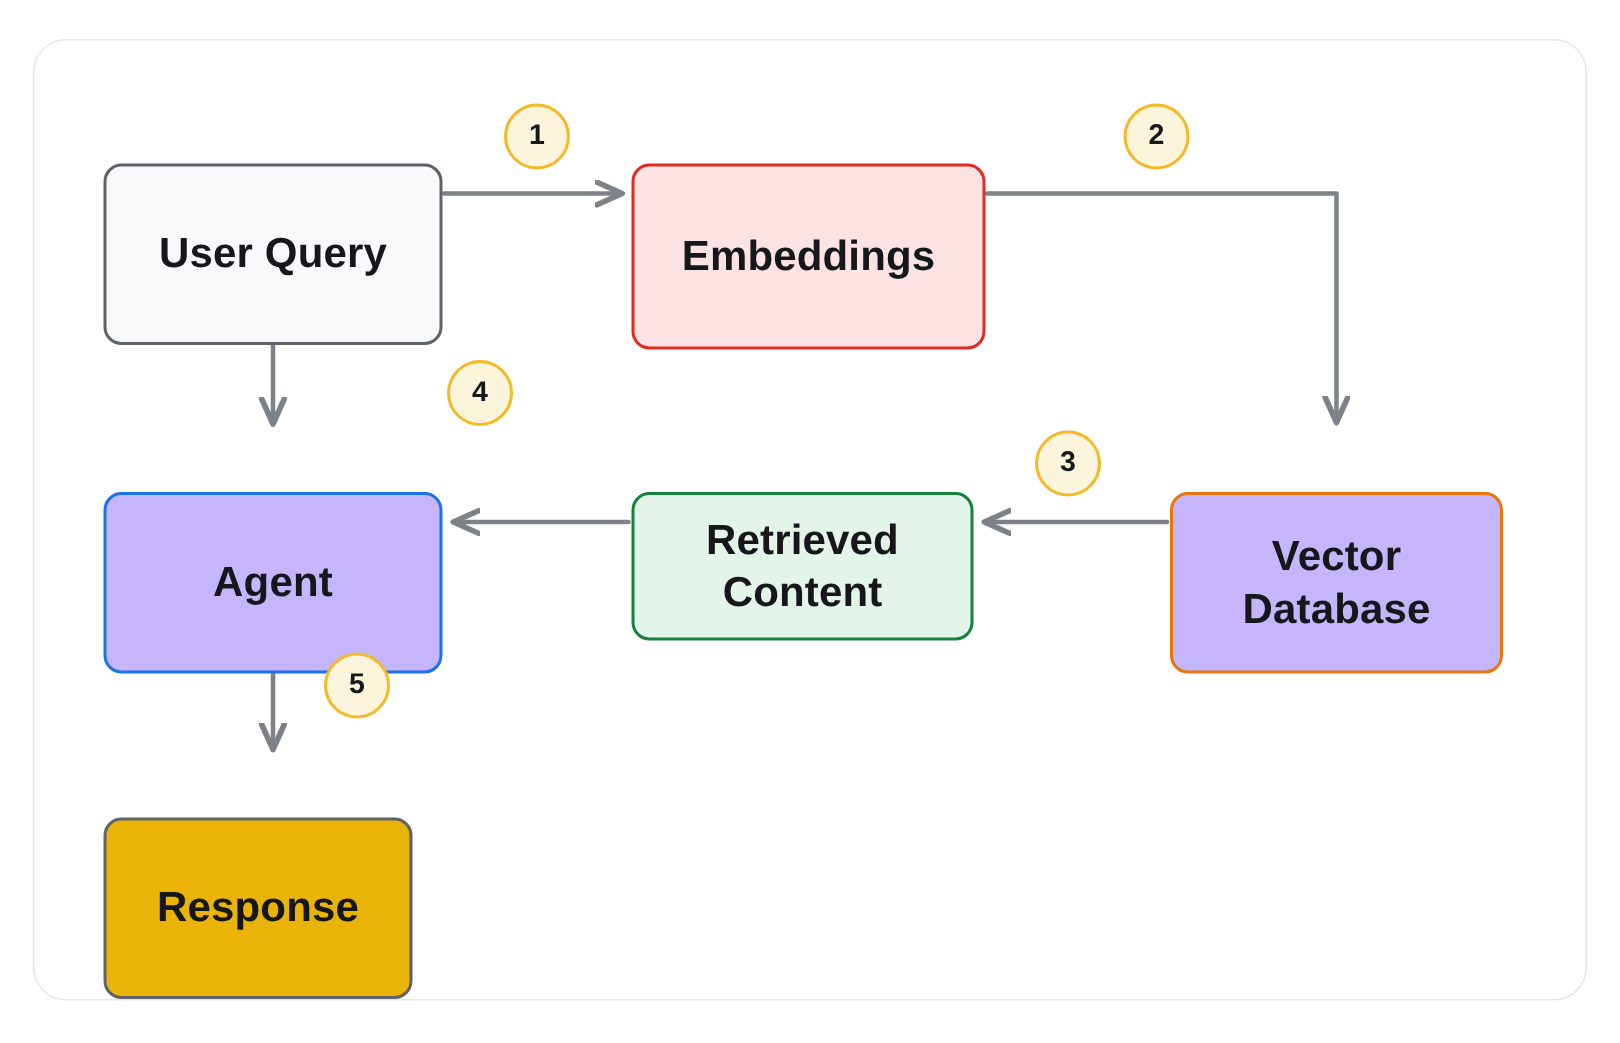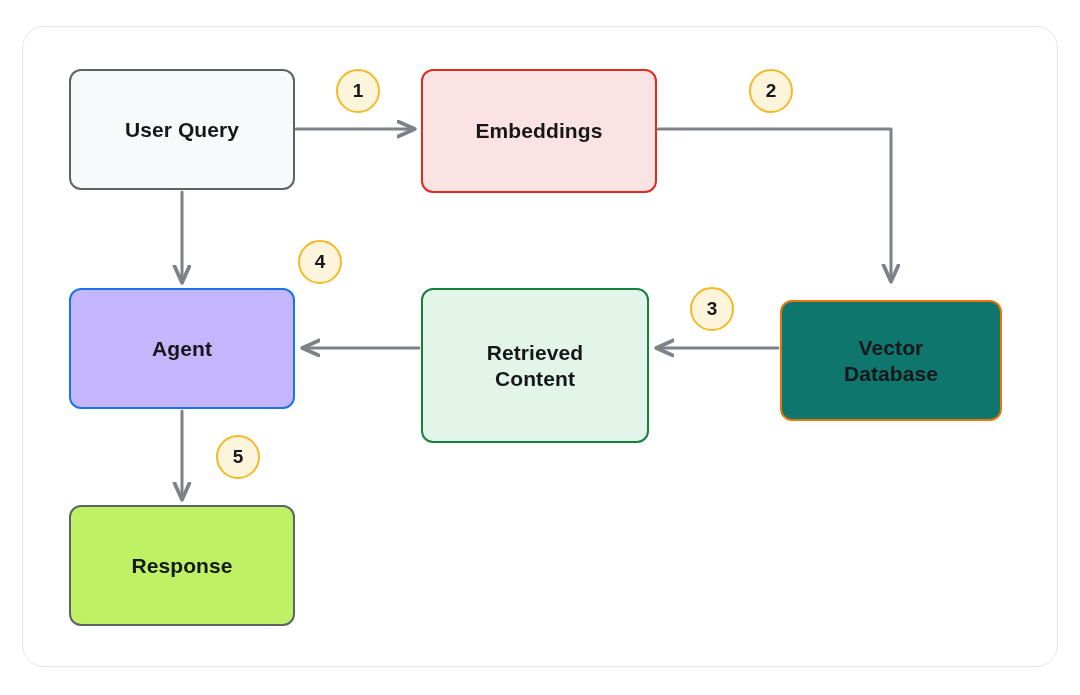--- a/index.html
+++ b/index.html
@@ -46,60 +46,61 @@
   .node {
     position: absolute;
     box-sizing: border-box;
     display: flex;
     align-items: center;
     justify-content: center;
     text-align: center;
     border-radius: 12px;
     border-width: 2px;
     border-style: solid;
-    font-size: 21px;
+    font-size: 28px;
     font-weight: 600;
     letter-spacing: 0.1px;
     color: #15171a;
     line-height: 1.22;
     padding: 4px 10px;
+    margin-top: 40px;
   }
   .node-label {
     display: block;
     white-space: pre-line;
   }
 
   .node-user-query {
     left: 69px;  top: 69px;  width: 226px; height: 121px;
     background: #f7f9fb;
     border-color: #5f6368;
   }
   .node-embeddings {
     left: 421px; top: 69px;  width: 236px; height: 124px;
     background: #fbe3e3;
     border-color: #e02b22;
   }
   .node-vector-database {
-    left: 780px; top: 300px; width: 222px; height: 121px;
-    background: #0f766e;
+    left: 780px; top: 288px; width: 222px; height: 121px;
+    background: #c4b5fd;
     border-color: #e8760c;
   }
   .node-retrieved-content {
-    left: 421px; top: 288px; width: 228px; height: 155px;
+    left: 421px; top: 288px; width: 228px; height: 99px;
     background: #e3f4e8;
     border-color: #17803d;
   }
   .node-agent {
     left: 69px;  top: 288px; width: 226px; height: 121px;
     background: #c4b5fd;
     border-color: #1a73e8;
   }
   .node-response {
-    left: 69px;  top: 505px; width: 226px; height: 121px;
-    background: #bef264;
+    left: 69px;  top: 505px; width: 206px; height: 121px;
+    background: #eab308;
     border-color: #5f6368;
   }
 
   
   .badge {
     position: absolute;
     width: 44px;
     height: 44px;
     box-sizing: border-box;
     border-radius: 50%;

